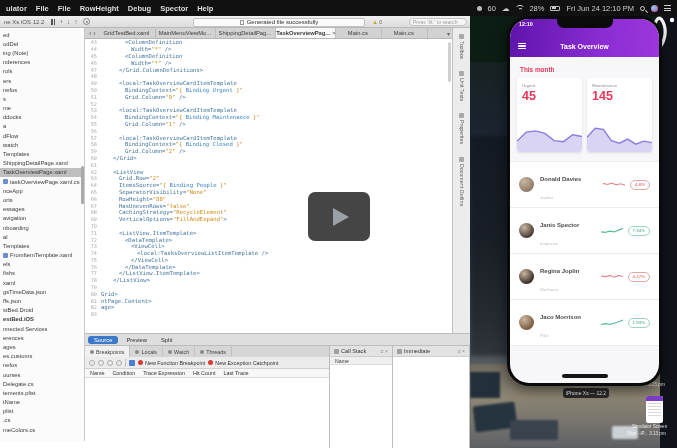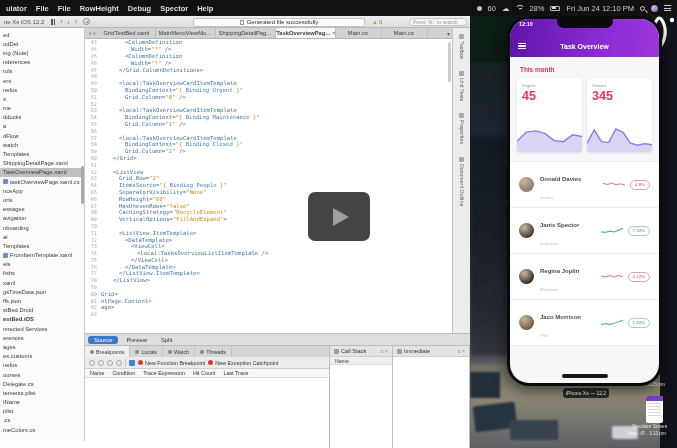--- a/index.html
+++ b/index.html
@@ -811,29 +811,29 @@
 
           <div class="card">
             <span class="clabel">Urgent</span>
             <span class="cvalue">45</span>
             <svg viewBox="0 0 100 30" preserveAspectRatio="none">
               <polygon points="0,30 0,19.8 14.285714285714285,11.4 28.57142857142857,10.2 42.857142857142854,12.6 57.14285714285714,19.3 71.42857142857143,20.3 85.71428571428571,13.8 100,15.5 100,30" class="afill"></polygon>
               <polyline points="0,19.8 14.285714285714285,11.4 28.57142857142857,10.2 42.857142857142854,12.6 57.14285714285714,19.3 71.42857142857143,20.3 85.71428571428571,13.8 100,15.5" class="aline"></polyline>
             </svg>
           </div>
 
-
           <div class="card">
-            <span class="clabel">Closed</span>
-            <span class="cvalue">345</span>
+            <span class="clabel">Maintenance</span>
+            <span class="cvalue">145</span>
             <svg viewBox="0 0 100 30" preserveAspectRatio="none">
-              <polygon points="0,30 0,21.7 11.11111111111111,9.2 22.22222222222222,20.3 33.33333333333333,21.2 44.44444444444444,8.3 55.55555555555556,11.6 66.66666666666666,21.7 77.77777777777779,23.6 88.88888888888889,22.2 100,23.2 100,30" class="afill"></polygon>
-              <polyline points="0,21.7 11.11111111111111,9.2 22.22222222222222,20.3 33.33333333333333,21.2 44.44444444444444,8.3 55.55555555555556,11.6 66.66666666666666,21.7 77.77777777777779,23.6 88.88888888888889,22.2 100,23.2" class="aline"></polyline>
+              <polygon points="0,30 0,16.2 12.5,7.8 25,8.8 37.5,19.3 50,21.7 62.5,17.9 75,22.7 87.5,19.8 100,21.2 100,30" class="afill"></polygon>
+              <polyline points="0,16.2 12.5,7.8 25,8.8 37.5,19.3 50,21.7 62.5,17.9 75,22.7 87.5,19.8 100,21.2" class="aline"></polyline>
             </svg>
           </div>
+
 
       </div>
       <div class="plist">
 
           <div class="prow down">
             <span class="avatar" style="background: radial-gradient(circle at 35% 30%, rgb(203, 183, 159), rgb(141, 123, 108) 70%);"></span>
             <span class="pinfo">
               <span class="pname">Donald Davies</span><br>
               <span class="prole">Janitor</span>
             </span>

